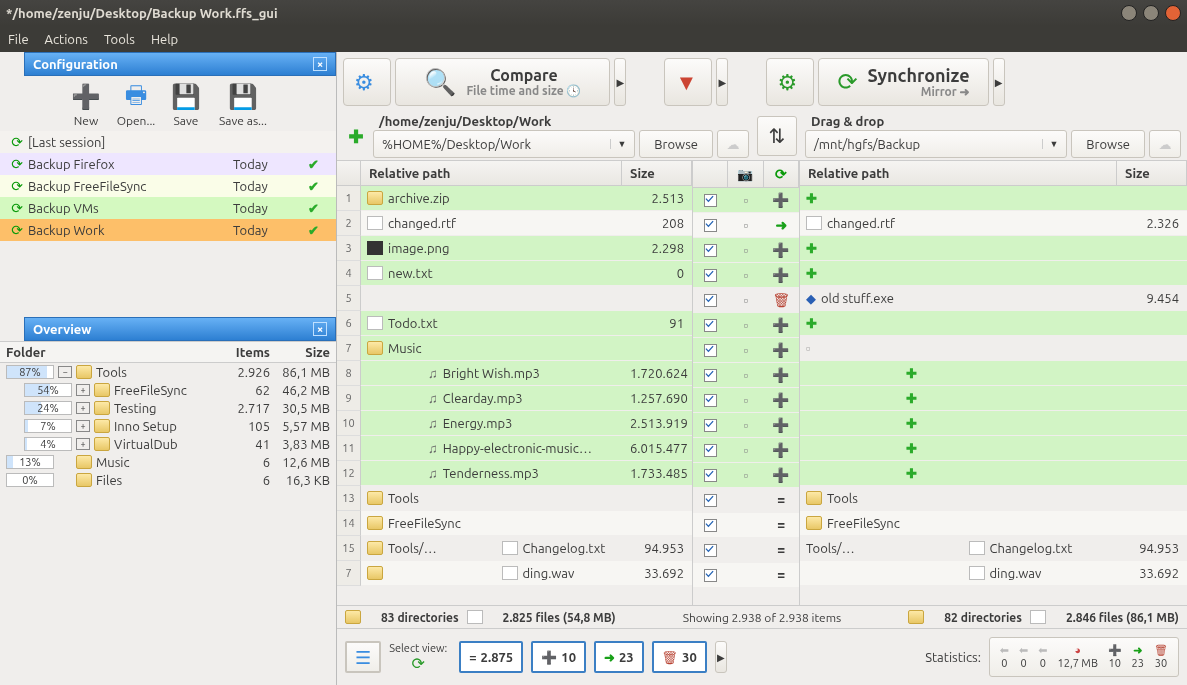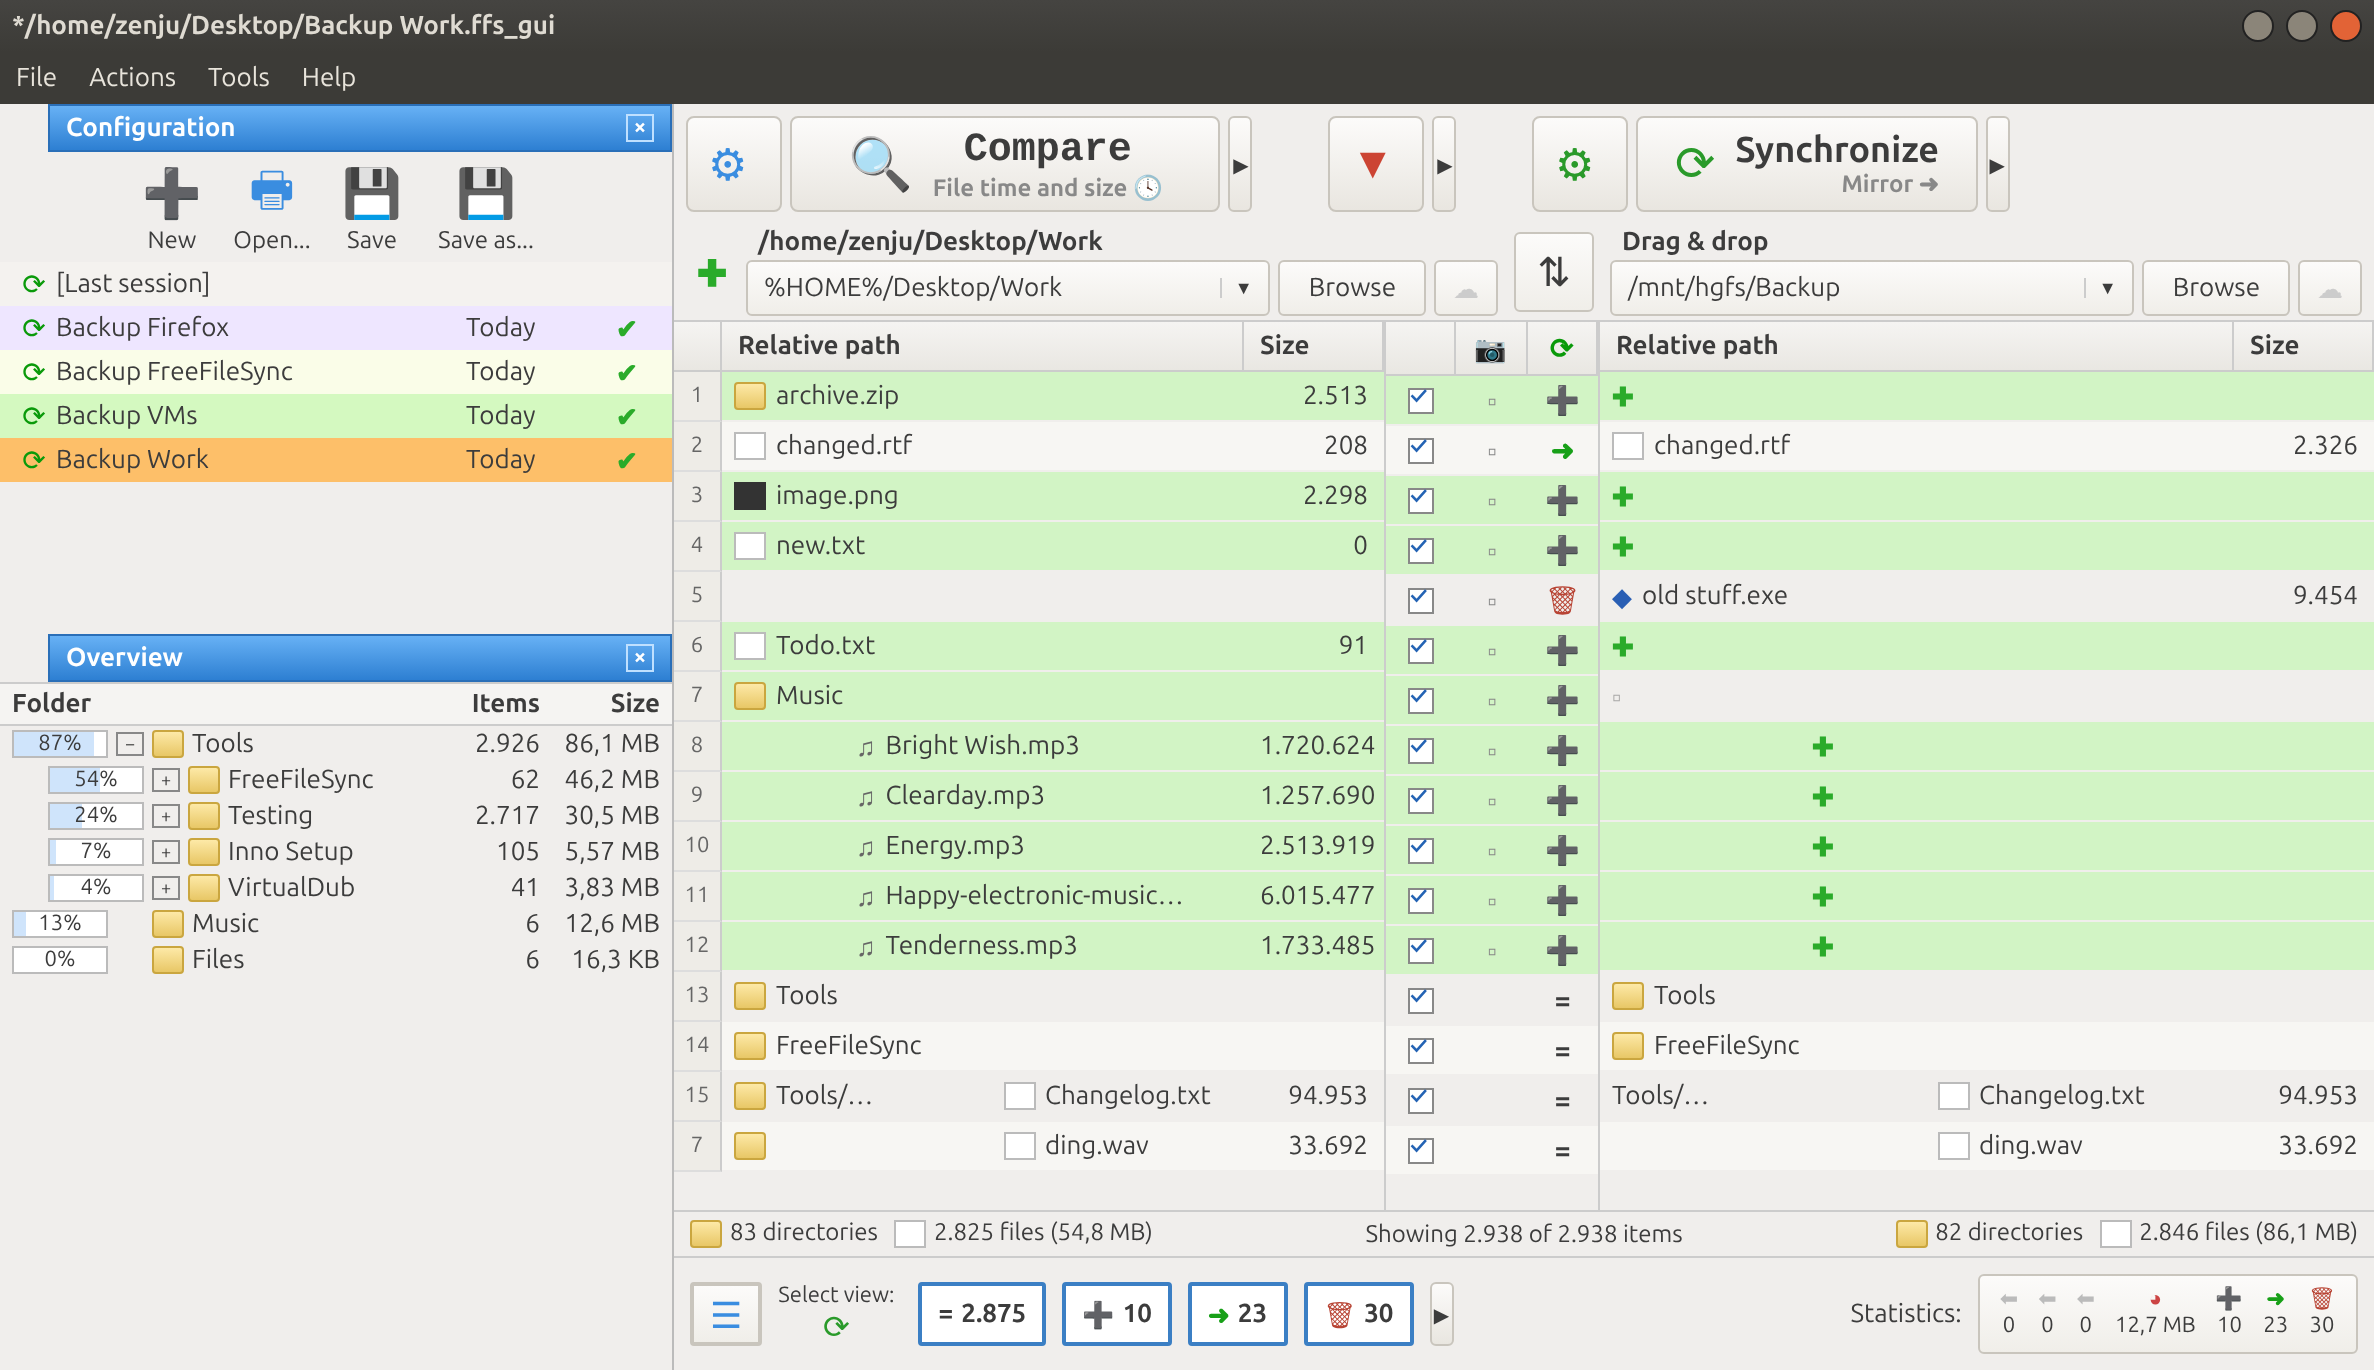--- a/index.html
+++ b/index.html
@@ -51,21 +51,21 @@
 .ovr .fico{margin-right:4px;}
 .ovr .fn{flex:1;} .ovr .it{width:55px;text-align:right;} .ovr .sz{width:60px;text-align:right;}
 
 
 .rightcol{flex:1; display:flex; flex-direction:column;}
 
 
 .act-tb{display:flex; align-items:center; padding:6px; gap:4px;}
 .bigbtn{border:1px solid #c9c5bd; background:linear-gradient(#fcfbfa,#e9e6e0); border-radius:4px; padding:6px 10px; display:flex; align-items:center; gap:6px; height:48px;}
 .comparebtn{flex-direction:column; align-items:center; justify-content:center; padding:4px 28px;}
-.comparebtn .ttl{font-size:20px; font-weight:bold;font-family:Liberation Mono, monospace;}
+.comparebtn .ttl{font-size:16px; font-weight:bold;}
 .comparebtn .sub{font-size:12px; color:#888; font-weight:bold;}
 .syncbtn{flex-direction:column; padding:4px 18px;}
 .syncbtn .ttl{font-size:18px; font-weight:bold;}
 .syncbtn .sub{font-size:12px; color:#888; font-weight:bold;}
 .smallarrow{width:12px;height:48px;border:1px solid #c9c5bd;background:linear-gradient(#fcfbfa,#e9e6e0);border-radius:3px;display:flex;align-items:center;justify-content:center;font-size:10px;}
 .iconbtn{width:48px;}
 
 
 .pathbar{display:flex; align-items:center; padding:2px 6px; gap:4px;}
 .pathcol{flex:1; display:flex; flex-direction:column; gap:2px;}
@@ -93,21 +93,21 @@
 .gc{padding:0 6px; display:flex;gap:5px;}
 .gcname{flex:1; overflow:hidden;text-overflow:ellipsis;white-space:nowrap;}
 .gcsize{width:62px;text-align:right; padding-right:8px;}
 .mc{flex:1;display:flex;align-items:center;justify-content:center;}
 .chk{width:13px;height:13px;border:1px solid #888;background:#fff;position:relative;}
 .chk.on:after{content:"✓";position:absolute;top:-3px;left:0;color:#2463b4;font-size:12px;font-weight:bold;}
 .actico{font-size:14px;}
 
 
 .statusbar{display:flex; padding:4px 8px; align-items:center; border-top:1px solid #ccc; gap:8px; font-size:12px; background:#f0eeec;}
-.statitem{display:flex;align-items:flex-start;gap:4px;}
+.statitem{display:flex;align-items:center;gap:20px;font-weight:bold;}
 .statcenter{flex:1;text-align:center;}
 
 
 .bottombar{display:flex; padding:8px; align-items:center; border-top:1px solid #ccc; gap:8px; background:#f0eeec;}
 .viewbtn{border:2px solid #3b7fc4; background:#fff; border-radius:2px; padding:4px 8px; display:flex;align-items:center;gap:4px; height:32px;}
 .viewbtn.off{border-color:#c9c5bd;background:linear-gradient(#fcfbfa,#f0eee9);}
 .statbox{display:flex;align-items:center;gap:10px;border:1px solid #c9c5bd;border-radius:3px;padding:4px 10px;background:linear-gradient(#fcfbfa,#f0eee9);height:40px;}
 .statcol{display:flex;flex-direction:column;align-items:center;font-size:11px;line-height:13px;}
 .svlabel{display:flex;flex-direction:column;align-items:center;font-size:11px; margin-right:4px;}
 

